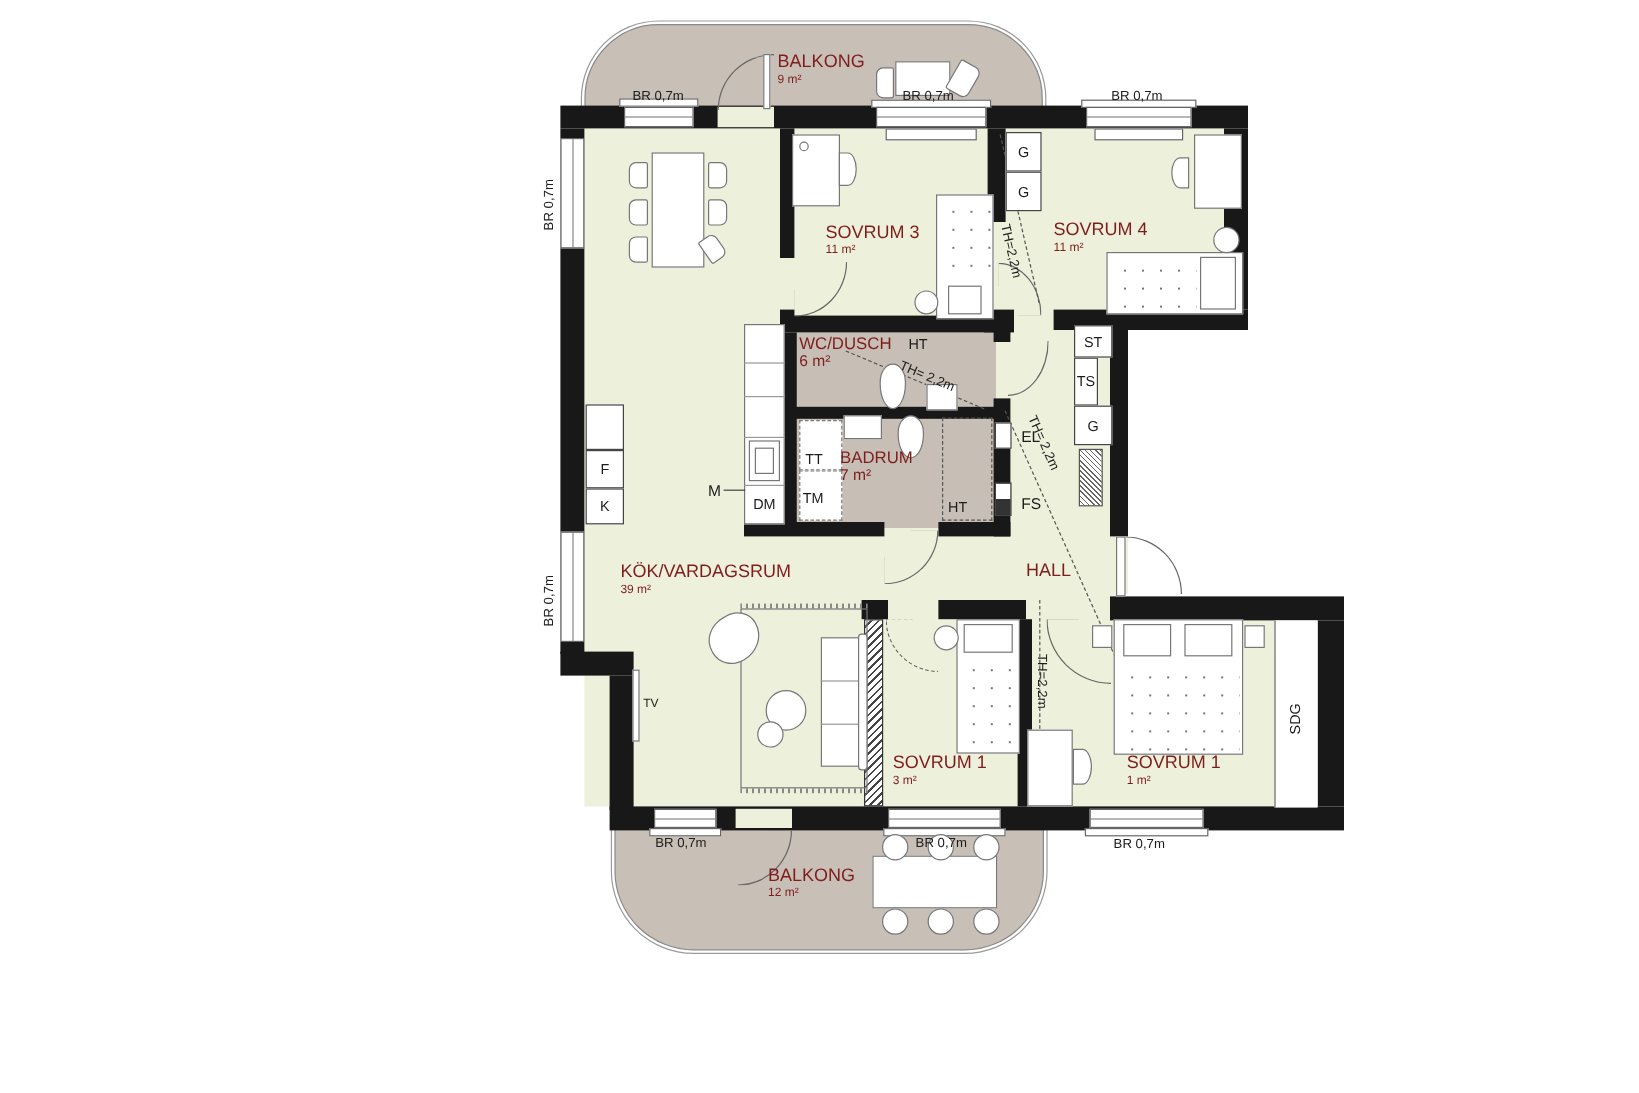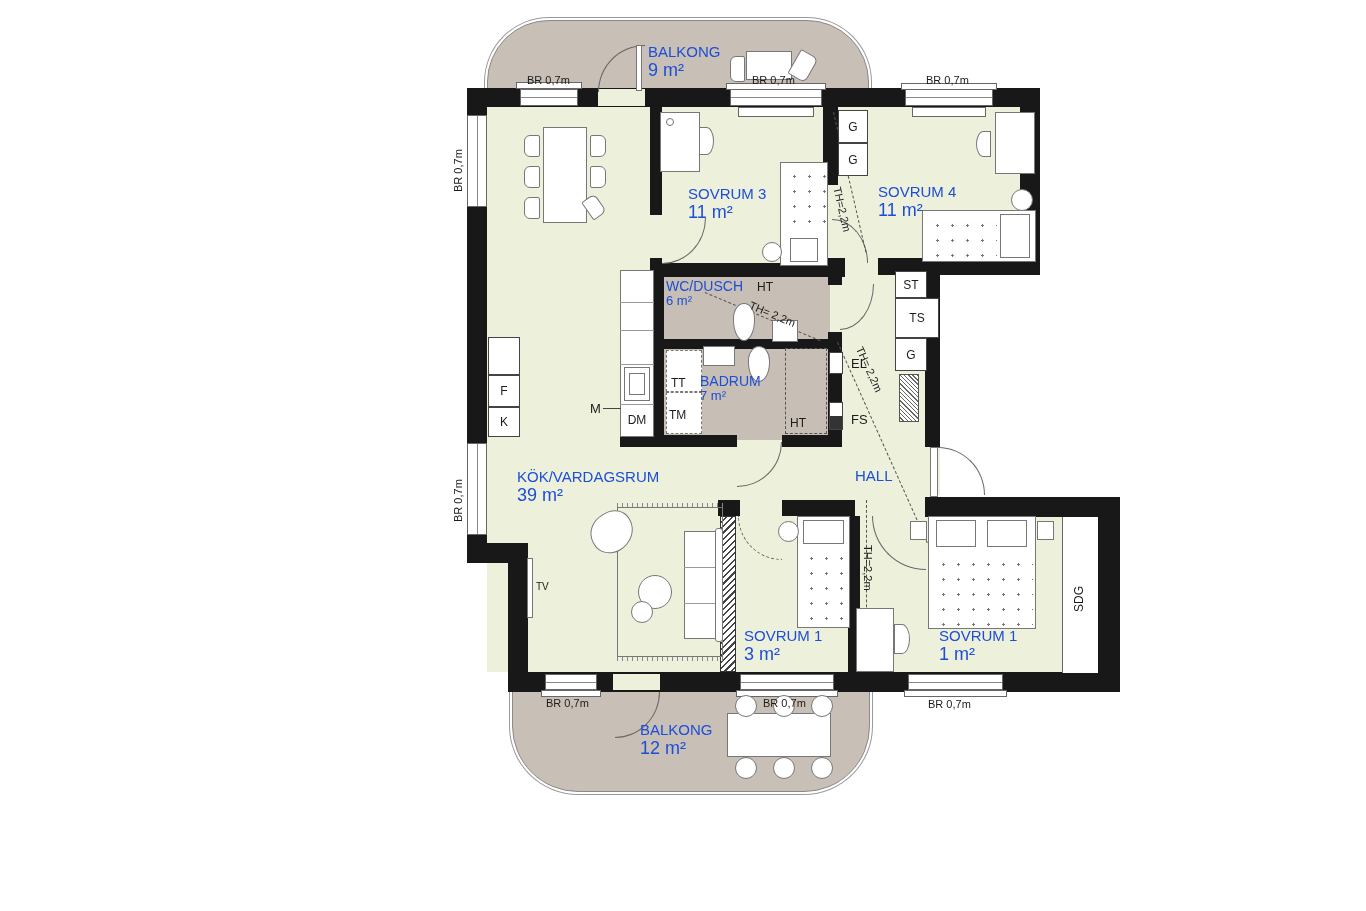--- a/index.html
+++ b/index.html
@@ -14,22 +14,22 @@
   .furn{position:absolute;background:#fff;border:1px solid #777;box-sizing:border-box}
   .circ{border-radius:50%}
   .win{position:absolute;background:#fff;border:1px solid #666;box-sizing:border-box}
   .cl-h{background-image:linear-gradient(#888,#888);background-size:100% 1px;
         background-position:0 50%;background-repeat:no-repeat}
   .cl-v{background-image:linear-gradient(#888,#888);background-size:1px 100%;
         background-position:50% 0;background-repeat:no-repeat}
   .arc{position:absolute;box-sizing:border-box}
   .dash{position:absolute;height:0;border-top:1px dashed #555;transform-origin:0 0}
   .dashv{position:absolute;width:0;border-left:1px dashed #555}
-  .lbl{position:absolute;font-size:15px;line-height:1.1;white-space:nowrap;color:#1d4ed8}
-  .area{font-size:18px}
+  .lbl{position:absolute;font-size:15px;line-height:1.1;white-space:nowrap;color:#7f1d1d}
+  .area{font-size:10px}
   .sm{position:absolute;font-size:11px;line-height:1;white-space:nowrap;color:#1c1c1c}
   .bx{position:absolute;background:#fff;border:1px solid #444;box-sizing:border-box;
       font-size:12px;color:#1c1c1c;display:flex;align-items:center;justify-content:center}
   .dots{background-image:radial-gradient(circle,#777 1.1px,transparent 1.3px);
         background-size:15px 15px;background-position:5px 5px}
   .hatchwall{position:absolute;background:repeating-linear-gradient(135deg,#fff 0 3px,#444 3px 4.5px);
         border:1px solid #333;box-sizing:border-box}
   .rad{position:absolute;background:repeating-linear-gradient(45deg,#fff 0 2px,#666 2px 3px);
         border:1px solid #555;box-sizing:border-box}
   .rot{transform-origin:0 0}
@@ -185,21 +185,21 @@
 
   <div class="furn" style="left:703px;top:346px;width:32px;height:20px"></div>
   <div class="furn" style="left:748px;top:346px;width:22px;height:36px;border-radius:50% 50% 50% 50%/40% 40% 55% 55%"></div>
   <div class="abs" style="left:785px;top:348px;width:40px;height:84px;border:1px dashed #555"></div>
   <div class="furn" style="left:666px;top:350px;width:36px;height:42px;border-style:dashed"></div>
   <div class="furn" style="left:666px;top:392px;width:36px;height:42px;border-style:dashed"></div>
 
   <div class="bx" style="left:895px;top:271px;width:32px;height:27px">
     <span>ST</span>
   </div>
-  <div class="bx" style="left:895px;top:298px;width:44px;height:40px">
+  <div class="bx" style="left:895px;top:298px;width:20px;height:40px">
     <span>TS</span>
   </div>
   <div class="bx" style="left:895px;top:338px;width:32px;height:33px">
     <span>G</span>
   </div>
   <div class="rad" style="left:899px;top:374px;width:20px;height:48px"></div>
   <div class="bx" style="left:829px;top:352px;width:14px;height:22px"></div>
   <div class="bx" style="left:829px;top:402px;width:14px;height:28px;background:linear-gradient(#fff 50%,#333 50%)"></div>
 
   <div class="furn" style="left:797px;top:516px;width:53px;height:112px"></div>

